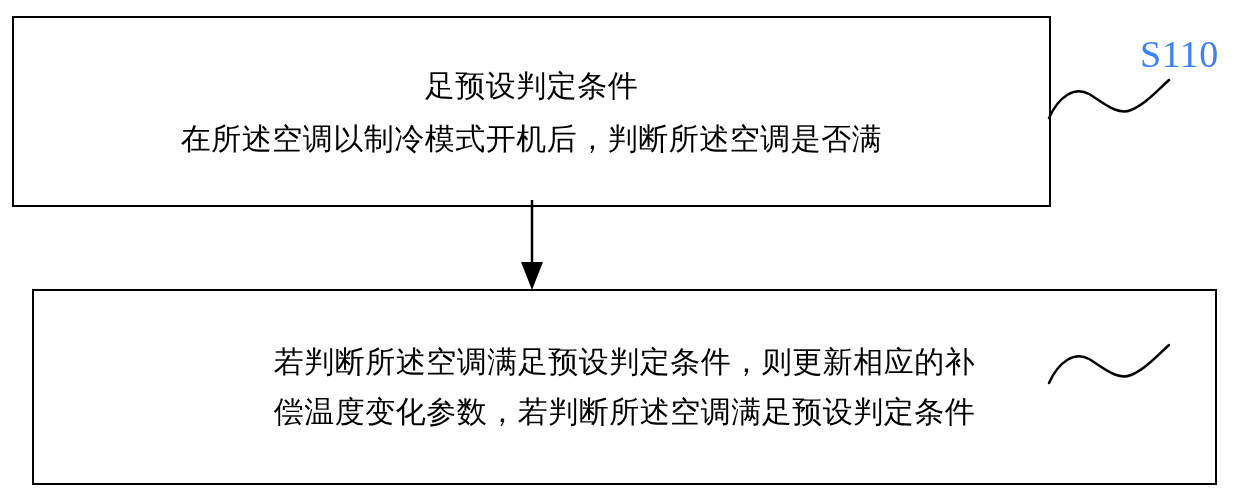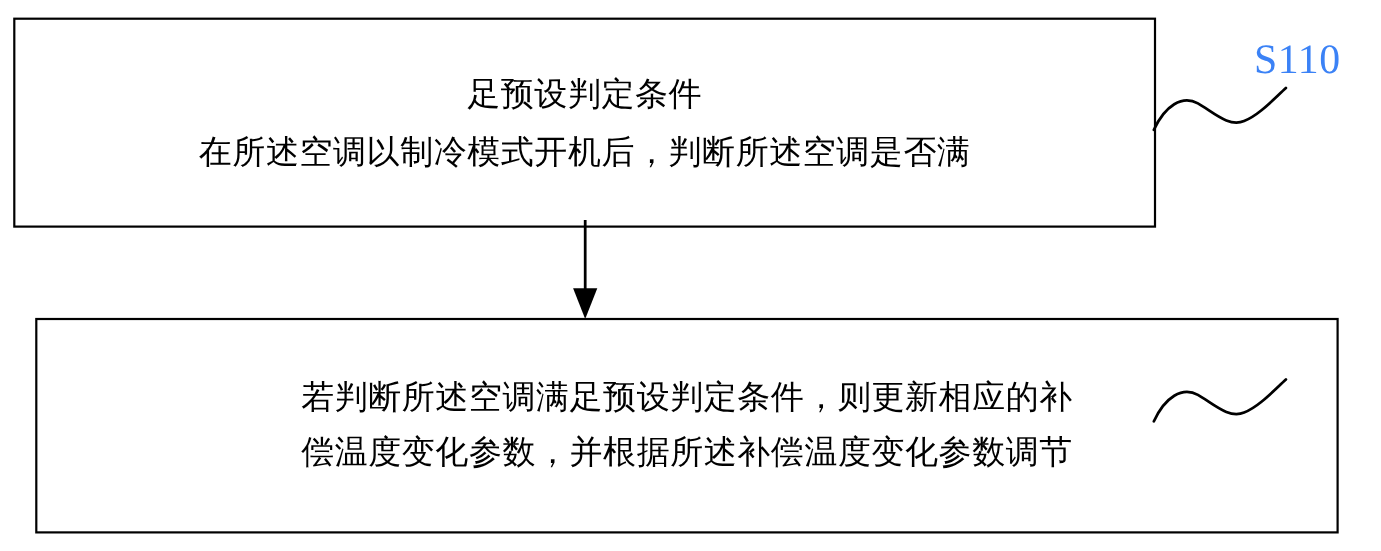--- a/index.html
+++ b/index.html
@@ -110,21 +110,21 @@
   </svg>
 
   <svg class="leader" id="leader-s110" viewBox="0 0 135 60">
     <path d="M4,58 C14,36 30,26 44,34 C58,42 72,56 86,50 C99,45 112,31 124,20" fill="none" stroke="#000000" stroke-width="2.5" stroke-linecap="round"></path>
   </svg>
   <div class="step-label" id="label-s110">S110</div>
 
   <div class="flow-box" id="box-s120">
     <div class="box-text">
       <div class="box-line">若判断所述空调满足预设判定条件，则更新相应的补</div>
-      <div class="box-line">偿温度变化参数，并根据所述补偿温度变化参数调节</div>
+      <div class="box-line">偿温度变化参数，若判断所述空调满足预设判定条件</div>
     </div>
   </div>
 
   <svg class="leader" id="leader-s120" viewBox="0 0 135 60">
     <path d="M4,58 C14,36 30,26 44,34 C58,42 72,56 86,50 C99,45 112,31 124,20" fill="none" stroke="#000000" stroke-width="2.5" stroke-linecap="round"></path>
   </svg>
 
 </div>
 
 </body></html>

